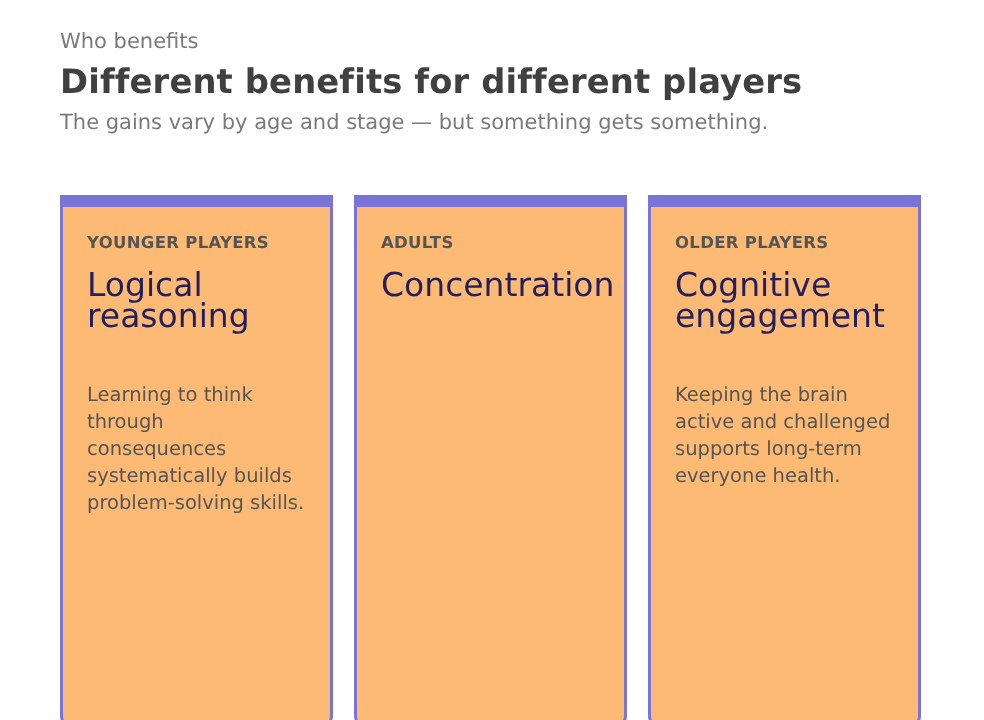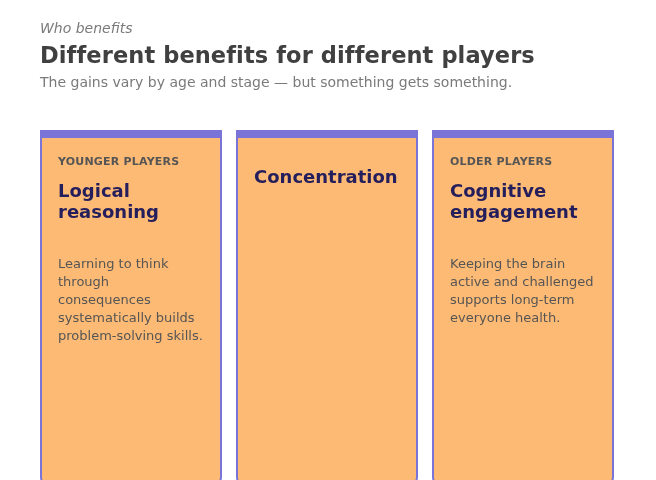--- a/index.html
+++ b/index.html
@@ -7,21 +7,20 @@
       width: 656px; height: 480px;
       background: #ffffff;
       font-family: "DejaVu Sans", sans-serif;
       position: relative;
       overflow: hidden;
     }
     .eyebrow {
       position: absolute; left: 40px; top: 19px;
       font-size: 14px; color: #7a7a7a;
       line-height: 18px;
-      font-style: italic;
     }
     .title {
       position: absolute; left: 40px; top: 41px;
       font-size: 22.5px; font-weight: bold; color: #404040;
       line-height: 28px; letter-spacing: 0.1px;
     }
     .subtitle {
       position: absolute; left: 40px; top: 73px;
       font-size: 14px; color: #7a7a7a;
       line-height: 18px;
@@ -40,21 +39,21 @@
       padding: 17px 16px 0 16px;
     }
     .card-label {
       font-size: 11px; font-weight: bold; color: #555555;
       letter-spacing: 0.2px;
       line-height: 14px;
       text-transform: uppercase;
     }
     .card-heading {
       margin-top: 11px;
-      font-size: 18px; font-weight: bold; color: #241f5c;
+      font-size: 22px; font-weight: normal; color: #241f5c;
       line-height: 21px;
       height: 63px;
     }
     .card-body {
       margin-top: 12px;
       font-size: 13px; color: #555555;
       line-height: 18px;
     }
   </style>
 </head>
@@ -64,20 +63,21 @@
 <div class="title">Different benefits for different players</div>
 <div class="subtitle">The gains vary by age and stage — but something gets something.</div>
 
 <div class="cards">
   <div class="card">
     <div class="card-label">YOUNGER PLAYERS</div>
     <div class="card-heading">Logical reasoning</div>
     <div class="card-body">Learning to think through consequences systematically builds problem-solving skills.</div>
   </div>
   <div class="card">
+    <div class="card-label">ADULTS</div>
     <div class="card-heading">Concentration</div>
   </div>
   <div class="card">
     <div class="card-label">OLDER PLAYERS</div>
     <div class="card-heading">Cognitive engagement</div>
     <div class="card-body">Keeping the brain active and challenged supports long-term everyone health.</div>
   </div>
 </div>
 
 </body></html>

